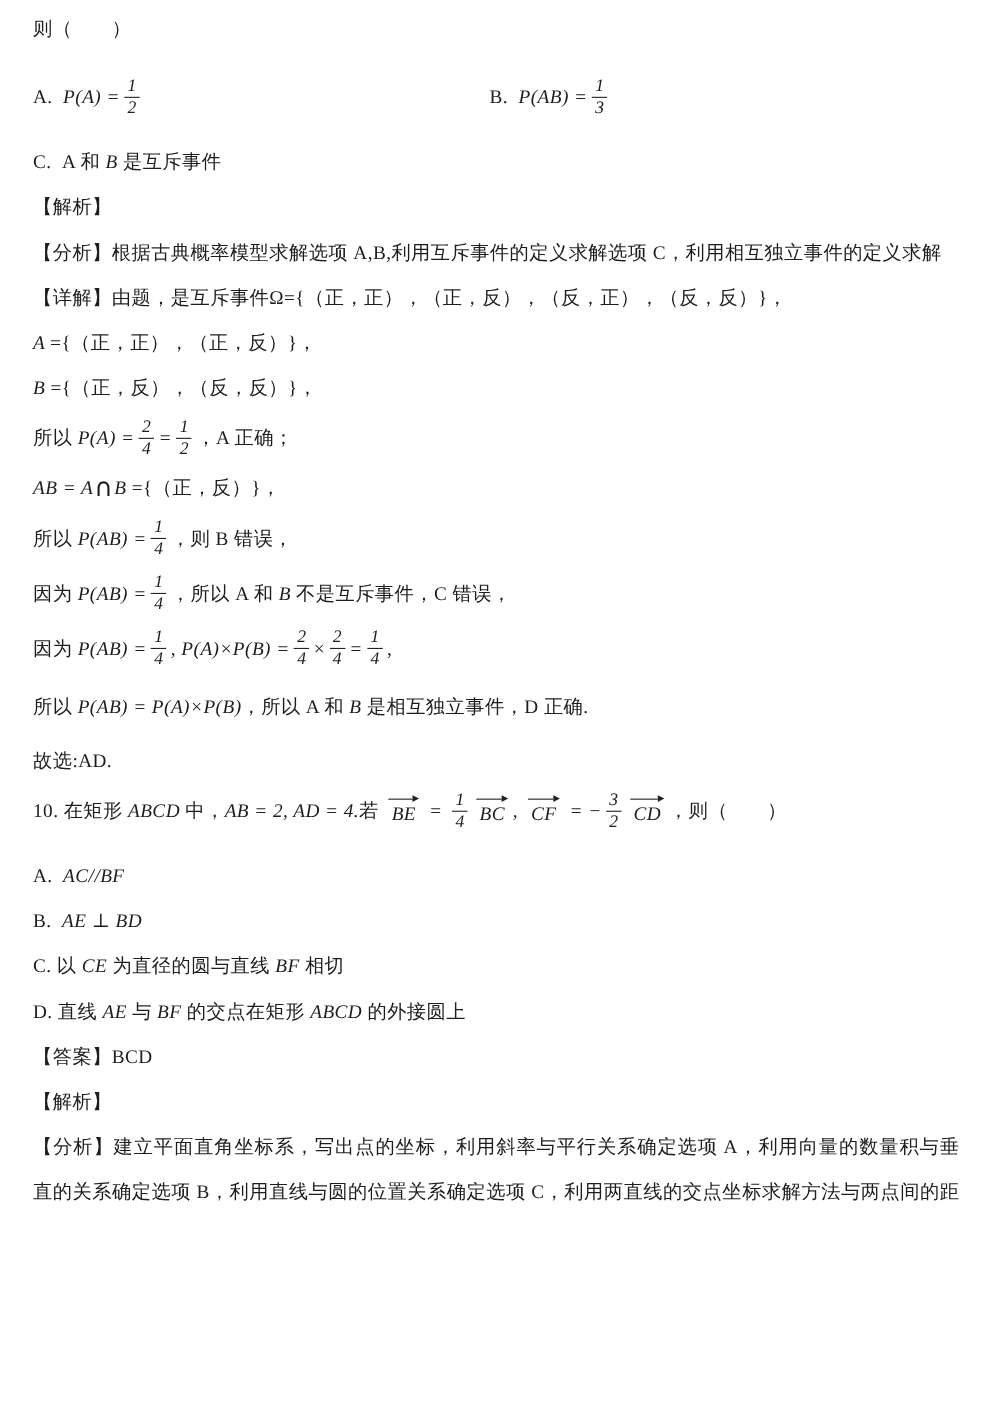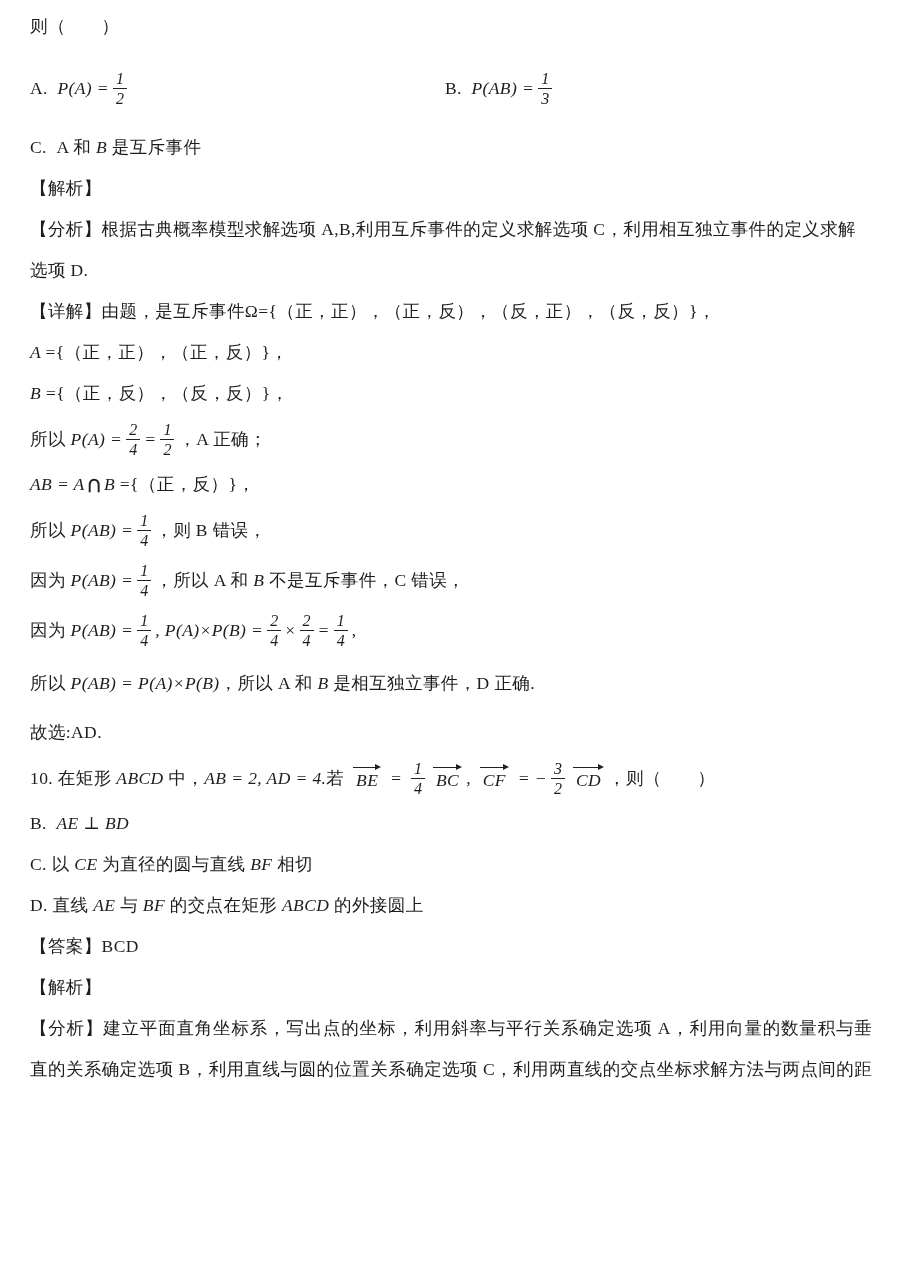--- a/index.html
+++ b/index.html
@@ -109,21 +109,20 @@
         <span class="col"><span class="rm">B.&nbsp;&nbsp;</span><span class="mi">P(AB) =</span><span class="fr">
             <span class="n">1</span>
             <span class="d">3</span>
           </span></span>
       </div>
       <div class="line two mt14">
         <span class="col"><span class="rm">C.&nbsp;&nbsp;A </span><span class="tx">和 </span><span class="mi">B </span><span class="tx">是互斥事件</span></span>
       </div>
       <div class="line"><span class="tx">【解析】</span></div>
       <div class="line"><span class="tx">【分析】根据古典概率模型求解选项 A,B,利用互斥事件的定义求解选项 C，利用相互独立事件的定义求解</span></div>
-      <div class="line"><span class="tx">选项 D.</span></div>
       <div class="line"><span class="tx">【详解】由题，是互斥事件</span><span class="rm">Ω</span><span class="tx">={（正，正），（正，反），（反，正），（反，反）}，</span></div>
       <div class="line"><span class="mi">A </span><span class="tx">={（正，正），（正，反）}，</span></div>
       <div class="line"><span class="mi">B </span><span class="tx">={（正，反），（反，反）}，</span></div>
       <div class="line f"><span class="tx">所以 </span><span class="mi">P(A) =</span><span class="fr">
           <span class="n">2</span>
           <span class="d">4</span>
         </span><span class="mi">=</span><span class="fr">
           <span class="n">1</span>
           <span class="d">2</span>
         </span><span class="tx">，A 正确；</span></div>
@@ -151,20 +150,21 @@
         </span><span class="tx">,</span></div>
       <div class="line mt8"><span class="tx">所以 </span><span class="mi">P(AB) = P(A)×P(B)</span><span class="tx">，所以 A 和 </span><span class="mi">B </span><span class="tx">是相互独立事件，D 正确.</span></div>
       <div class="line mt8"><span class="tx">故选:AD.</span></div>
       <div class="line f mt18"><span class="tx">10. 在矩形 </span><span class="mi">ABCD </span><span class="tx">中，</span><span class="mi">AB = 2, AD = 4.</span><span class="tx">若 </span><span class="vec">BE</span><span class="mi"> = </span><span class="fr">
           <span class="n">1</span>
           <span class="d">4</span>
         </span><span class="vec">BC</span><span class="mi">, </span><span class="vec">CF</span><span class="mi"> = −</span><span class="fr">
           <span class="n">3</span>
           <span class="d">2</span>
         </span><span class="vec">CD</span><span class="tx">，则（　　）</span></div>
+      <div class="line mt14"><span class="rm">A.&nbsp;&nbsp;</span><span class="mi">AC//BF</span></div>
       <div class="line"><span class="rm">B.&nbsp;&nbsp;</span><span class="mi">AE</span><span class="tx"> ⊥ </span><span class="mi">BD</span></div>
       <div class="line"><span class="rm">C. </span><span class="tx">以 </span><span class="mi">CE </span><span class="tx">为直径的圆与直线 </span><span class="mi">BF </span><span class="tx">相切</span></div>
       <div class="line"><span class="rm">D. </span><span class="tx">直线 </span><span class="mi">AE </span><span class="tx">与 </span><span class="mi">BF </span><span class="tx">的交点在矩形 </span><span class="mi">ABCD </span><span class="tx">的外接圆上</span></div>
       <div class="line"><span class="tx">【答案】BCD</span></div>
       <div class="line"><span class="tx">【解析】</span></div>
       <div class="line just"><span class="tx">【分析】建立平面直角坐标系，写出点的坐标，利用斜率与平行关系确定选项 A，利用向量的数量积与垂</span></div>
       <div class="line just"><span class="tx">直的关系确定选项 B，利用直线与圆的位置关系确定选项 C，利用两直线的交点坐标求解方法与两点间的距</span></div>
     </div>
 </div>
 

